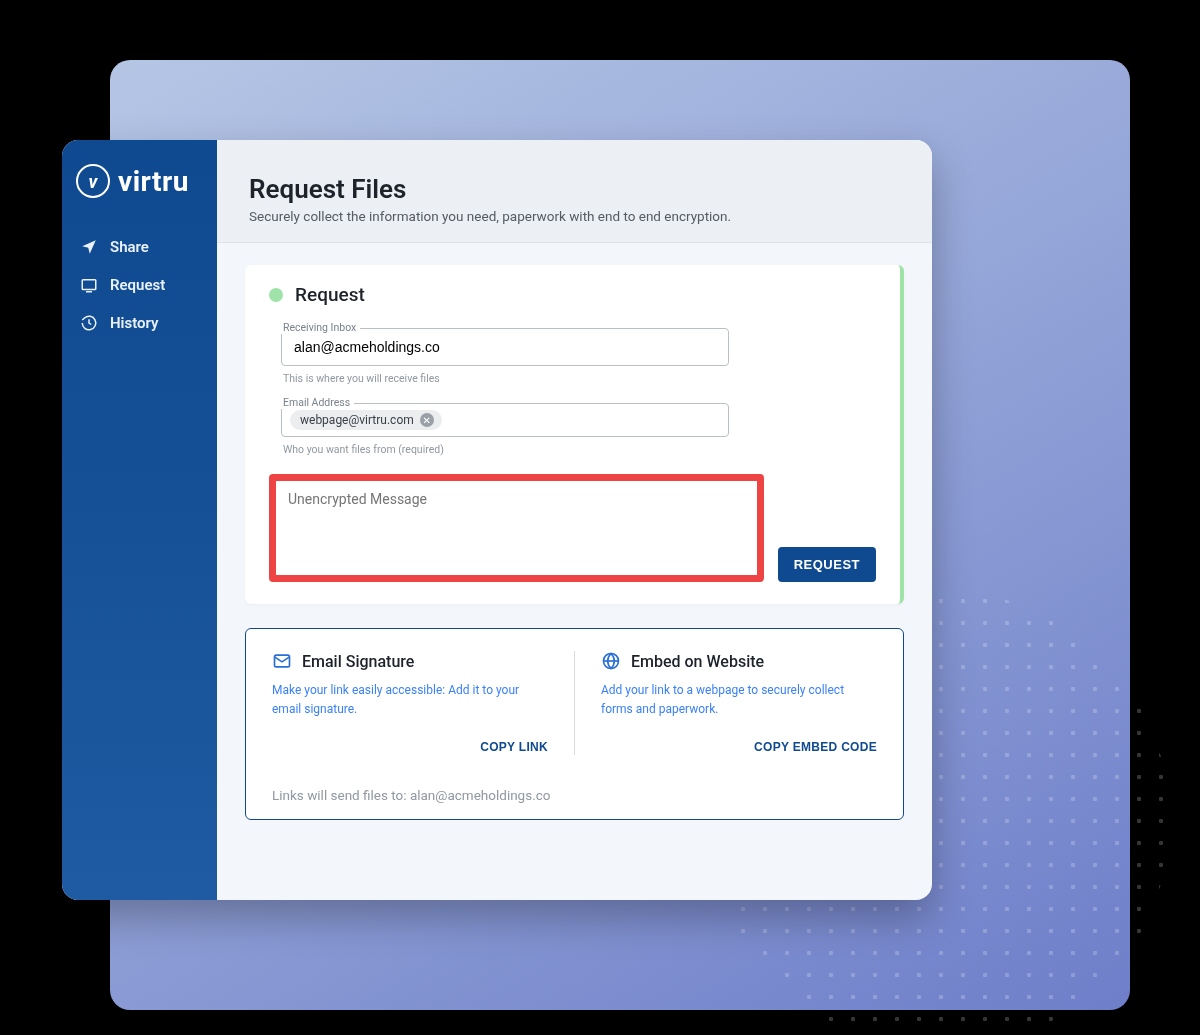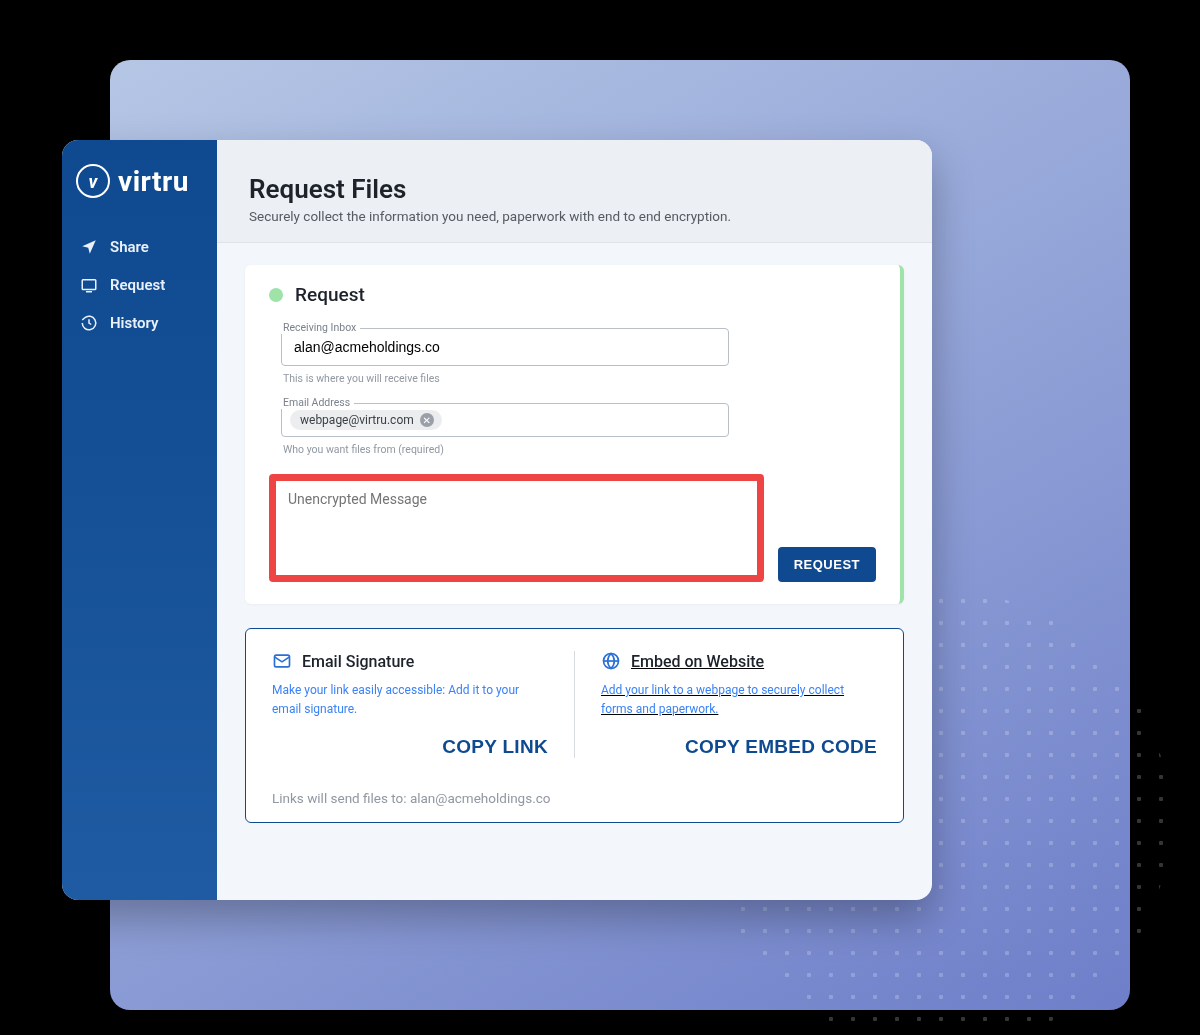--- a/index.html
+++ b/index.html
@@ -141,26 +141,26 @@
     cursor:pointer;align-self:flex-end;
   }
 
   
   .share-box{
     border:1.5px solid #0f4a90;border-radius:6px;
     padding:22px 26px 16px 26px;background:#fff;
   }
   .share-cols{display:flex;gap:0;}
   .share-col{flex:1;padding-right:26px;}
-  .share-col + .share-col{border-left:1px solid #d7dbe1;padding-left:26px;padding-right:0;text-decoration:underline;}
+  .share-col + .share-col{border-left:1px solid #d7dbe1;padding-left:26px;padding-right:0;}
   .share-head{display:flex;align-items:center;gap:10px;font-size:16px;font-weight:500;color:#1d222b;margin-bottom:10px;}
   .share-icon{color:#2a6fd6;width:20px;height:20px;display:flex;align-items:center;justify-content:center;}
   .share-desc{font-size:12px;line-height:1.55;color:#3b82f6;margin-bottom:18px;}
   .share-action{text-align:right;}
-  .link-btn{color:#0f4a90;font-weight:700;font-size:19px;letter-spacing:.3px;background:none;border:none;cursor:pointer;}
+  .link-btn{color:#0f4a90;font-weight:700;font-size:12px;letter-spacing:.3px;background:none;border:none;cursor:pointer;}
   .share-footer{
     margin-top:18px;padding-top:14px;
     font-size:13.5px;color:#9198a2;
   }
 
   svg{display:block;}
 </style>
 </head>
 <body>
 

